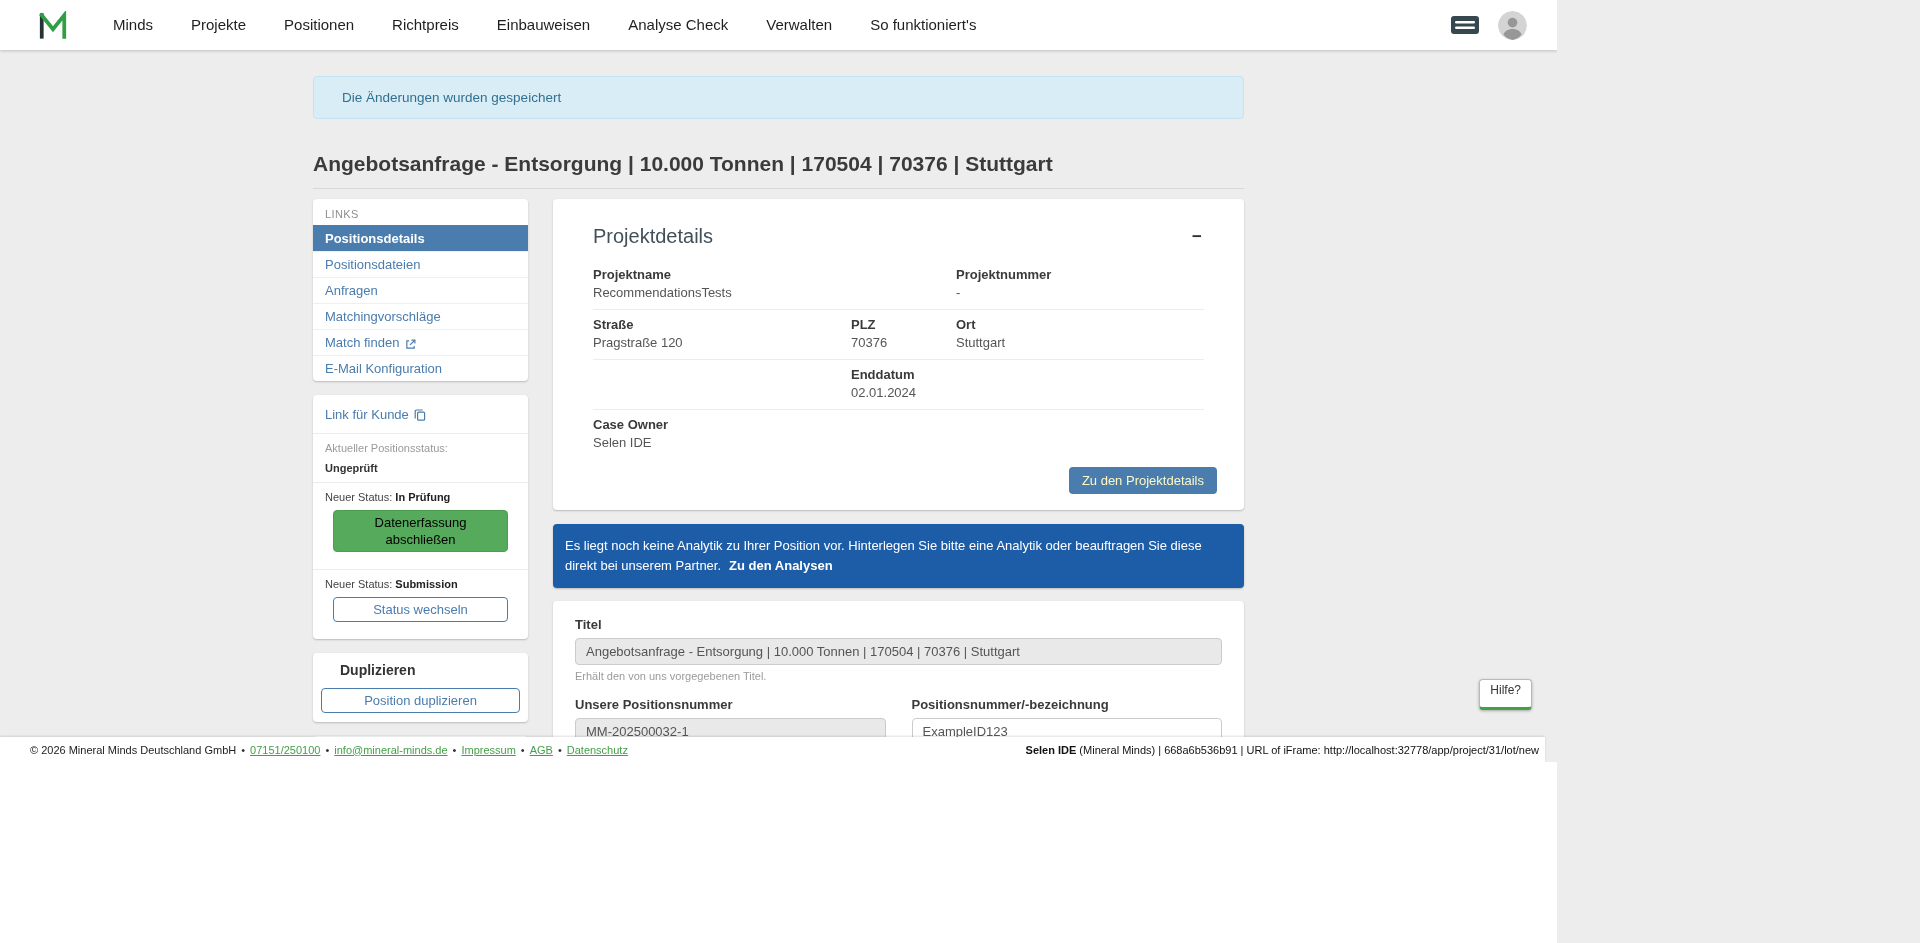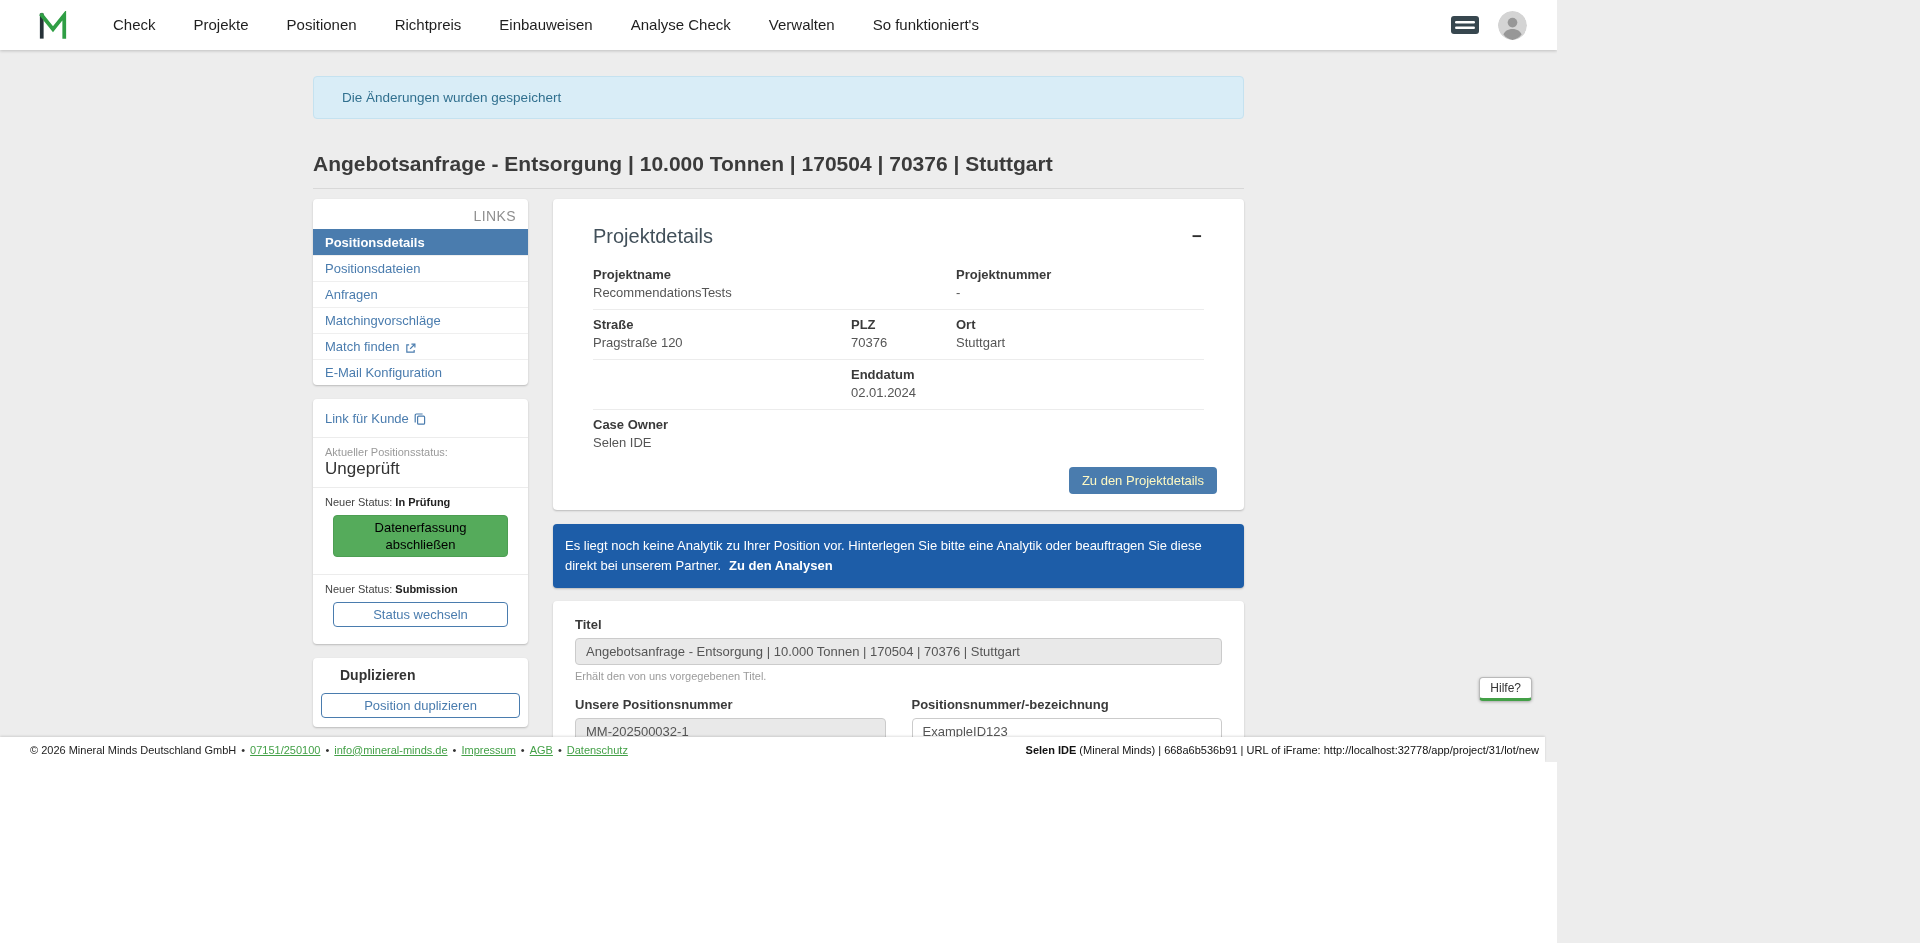--- a/index.html
+++ b/index.html
@@ -28,32 +28,32 @@
   .page-title { margin: 33px 0 0; font-size: 21px; font-weight: 700; color: #3b3b3b; }
   .title-rule { border: none; border-top: 1px solid #d8d8d8; margin: 12px 0 10px; }
 
   .layout { display: flex; gap: 25px; align-items: flex-start; }
   .sidebar { width: 215px; flex: none; }
   .main-col { flex: 1; min-width: 0; }
 
   .card { background: #fff; border-radius: 4px; box-shadow: 0 1px 2px rgba(0,0,0,.22); margin-bottom: 14px; overflow: hidden; }
 
   
-  .links-header { font-size: 14px; color: #8f8f8f; padding: 9px 12px 5px; letter-spacing: .4px; text-align: right; }
+  .links-header { font-size: 11px; color: #8f8f8f; padding: 9px 12px 5px; letter-spacing: .4px; }
   .side-item { display: flex; align-items: flex-end; gap: 6px; padding: 5px 12px; font-size: 13px;
                color: #4a7cae; font-weight: 500; border-top: 1px solid #efefef; text-decoration: none; cursor: pointer; }
   .side-item.active { background: #4a7cae; color: #fff; border-top-color: #4a7cae; font-weight: 600; }
   .ext-icon, .copy-icon { display: inline-flex; }
 
   .sc-group { padding: 8px 12px; border-top: 1px solid #ececec; }
   .sc-group:first-child { border-top: none; padding: 10px 12px; }
   .customer-link { color: #4a7cae; font-size: 13px; font-weight: 500; text-decoration: none;
                    display: inline-flex; align-items: center; gap: 5px; cursor: pointer; }
   .muted-label { font-size: 11px; color: #9a9a9a; }
-  .status-value { font-size: 17px; font-weight: 400; color: #333; margin-top: 1px; }
+  .status-value { font-size: 11px; font-weight: 700; color: #333; margin-top: 8px; }
   .next-status { font-size: 11px; color: #444; }
   .next-status b { color: #222; }
   .btn { display: block; width: calc(100% - 16px); margin: 7px 8px 9px; border-radius: 4px;
          font-size: 13px; padding: 3px 6px; text-align: center; cursor: pointer; font-family: inherit; line-height: 17px; }
   .btn-green { background: #55ab5b; color: #000000; border: 1px solid #4d9e53; }
   .btn-outline-blue { background: #fff; color: #4a7cae; border: 1px solid #4a7cae; }
   .card-mini-title { padding: 9px 27px 3px; font-size: 14px; font-weight: 700; color: #333; }
 
   
   .pd-head { display: flex; justify-content: space-between; align-items: center; padding: 26px 40px 12px; }
@@ -77,23 +77,23 @@
   
   .form-card { padding: 16px 22px 70px; }
   .form-label { font-size: 13px; font-weight: 600; color: #3a3a3a; margin-bottom: 6px; }
   .text-input { width: 100%; height: 27px; border: 1px solid #cbcbcb; border-radius: 4px; padding: 0 10px;
                 font-size: 13px; color: #555; font-family: inherit; background: #fff; }
   .text-input:disabled { background: #e9e9e9; color: #555; }
   .helper { font-size: 11px; color: #9b9b9b; margin-top: 5px; }
   .form-grid { display: grid; grid-template-columns: 1fr 1fr; gap: 26px; margin-top: 15px; }
 
   
-  .help-btn { position: absolute; right: 25px; bottom: 61px; z-index: 7; background: #fff;
+  .help-btn { position: absolute; right: 25px; bottom: 52px; z-index: 7; background: #fff;
               border: 1px solid #b9b9b9; border-bottom: 3px solid #43a047; border-radius: 4px;
-              padding: 3px 10px 3px; font-size: 12px; color: #333; cursor: pointer;
+              padding: 3px 10px 10px; font-size: 12px; color: #333; cursor: pointer;
               box-shadow: 0 1px 3px rgba(0,0,0,.3); font-family: inherit; }
   .footer { position: absolute; left: 0; right: 12px; bottom: 0; height: 25px; background: #fff; z-index: 6;
             display: flex; align-items: center; justify-content: space-between;
             padding: 0 6px 0 30px; font-size: 11px; color: #222; box-shadow: 0 -1px 2px rgba(0,0,0,.12); }
   .footer a { color: #43a047; text-decoration: underline; cursor: pointer; }
   .sep::before { content: "•"; color: #333; margin: 0 5px; }
   .footer-right { color: #111; white-space: nowrap; }
 </style>
 </head>
 <body>
@@ -103,21 +103,21 @@
 <div class="viewport">
 
   <header class="nav">
     <div class="logo">
       <svg width="30" height="29" viewBox="0 0 32 30">
         <path d="M4 27 V4" stroke="#263238" stroke-width="4" fill="none" stroke-linecap="square"></path>
         <path d="M4 4 L16 19 L28 4 V27" stroke="#2f9e44" stroke-width="4" fill="none" stroke-linecap="square"></path>
       </svg>
     </div>
     <nav class="nav-items">
-      <a class="nav-item">Check</a>
+      <a class="nav-item">Minds</a>
       <a class="nav-item">Projekte</a>
       <a class="nav-item">Positionen</a>
       <a class="nav-item">Richtpreis</a>
       <a class="nav-item">Einbauweisen</a>
       <a class="nav-item">Analyse Check</a>
       <a class="nav-item">Verwalten</a>
       <a class="nav-item">So funktioniert's</a>
     </nav>
     <div class="nav-right">
       <span class="nav-icon">

